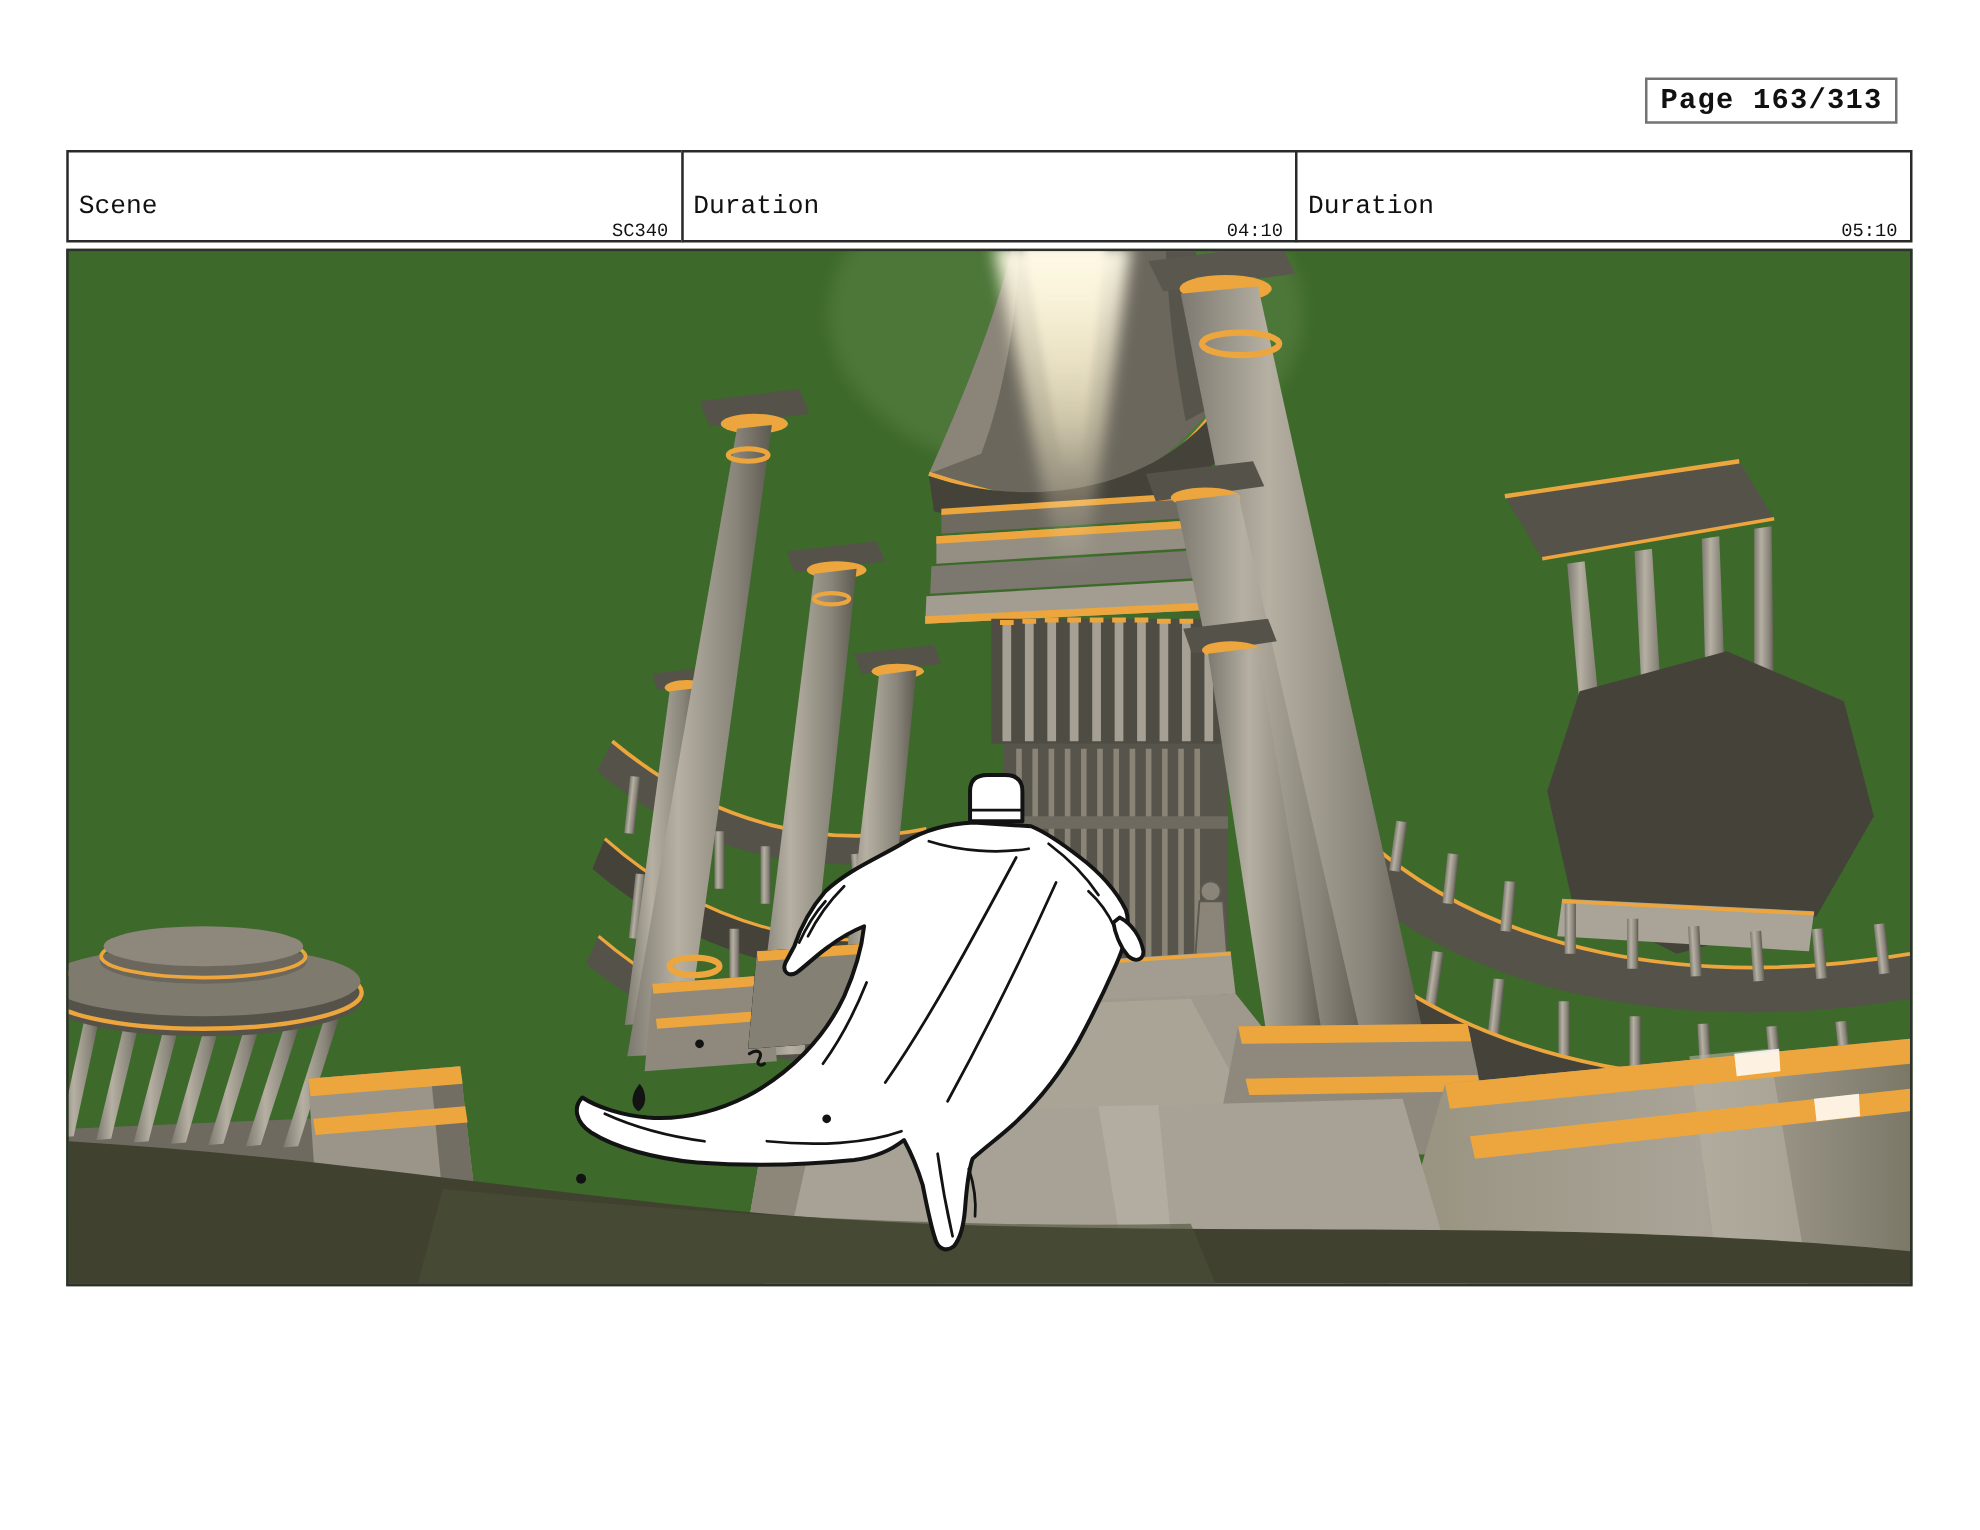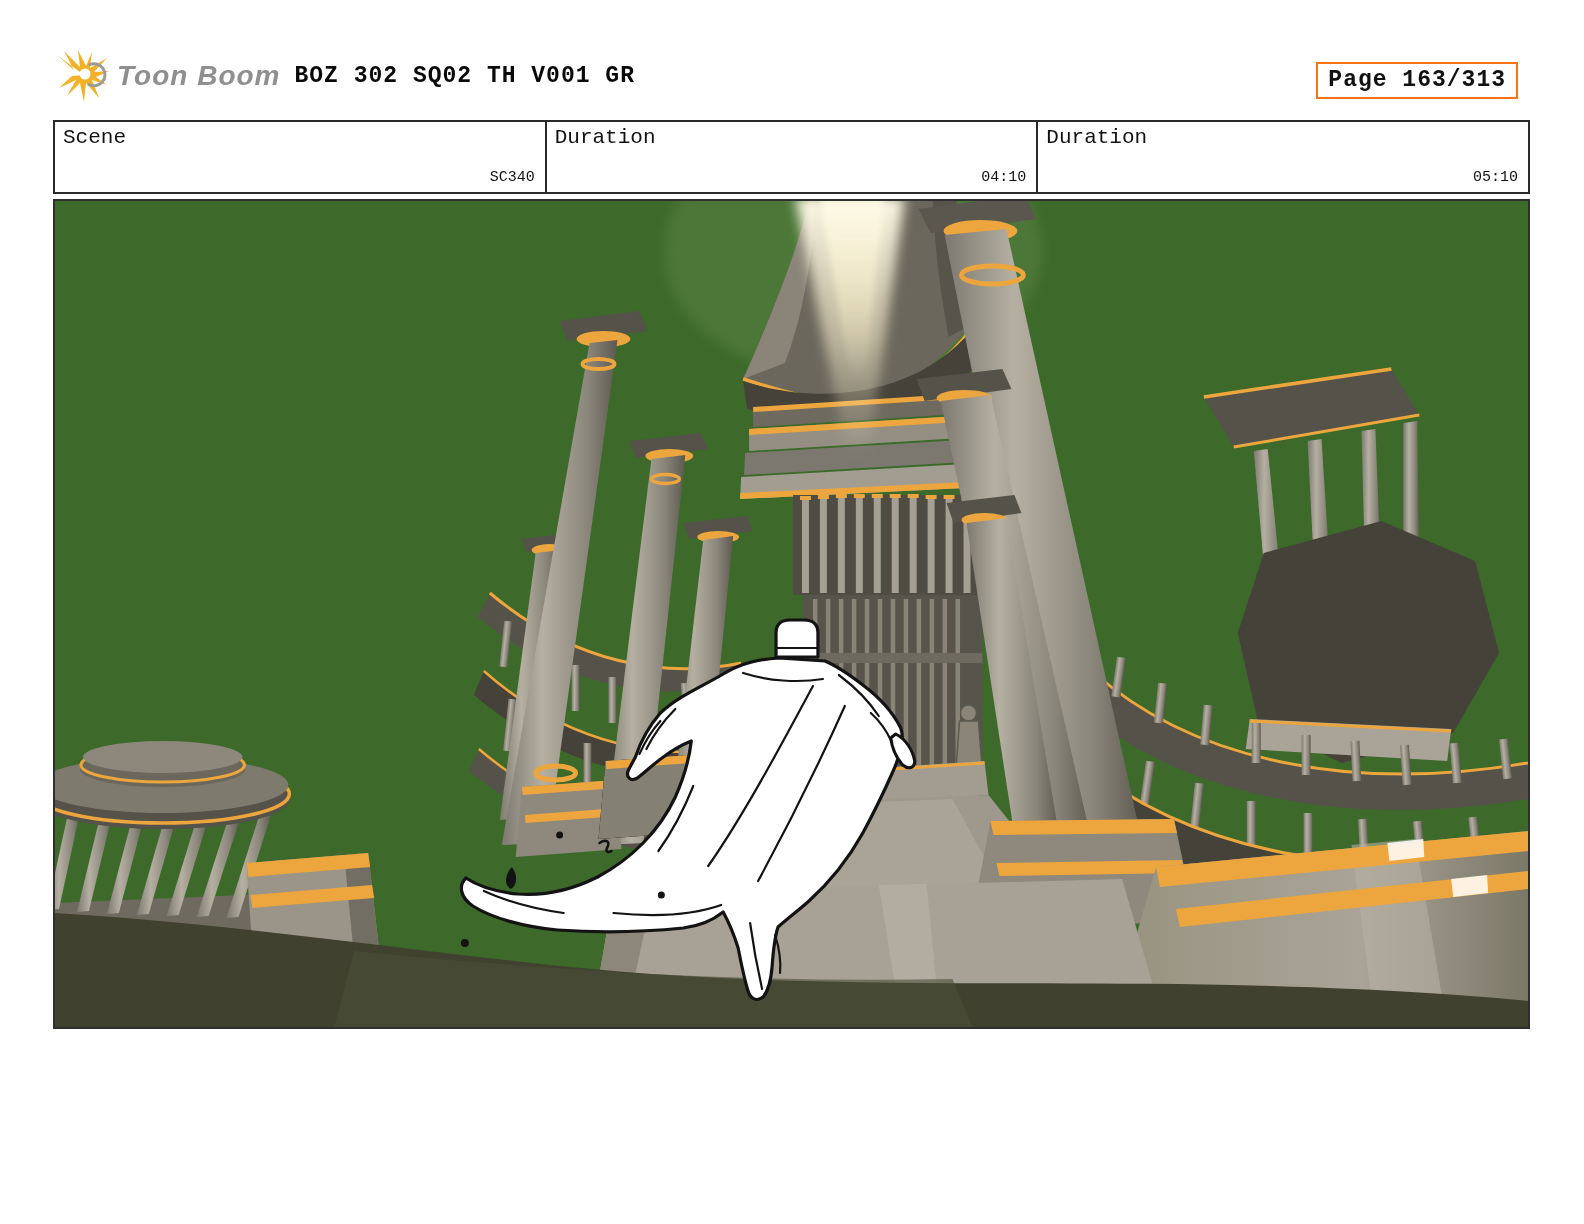--- a/index.html
+++ b/index.html
@@ -4,28 +4,28 @@
 <style>
   html,body{margin:0;padding:0;background:#ffffff;}
   .page{position:relative;width:1584px;height:1224px;background:#fff;overflow:hidden;
         font-family:"Liberation Mono",monospace;color:#111;}
   
   .hdr{position:absolute;left:57px;top:50px;height:52px;display:flex;align-items:center;}
   .logo{display:flex;align-items:center;gap:6px;}
   .logo-text{font-family:"Liberation Sans",sans-serif;font-style:italic;font-weight:bold;
              font-size:28px;color:#8f8f8f;letter-spacing:1px;}
   .doc-title{margin-left:14px;font-weight:bold;font-size:23px;letter-spacing:1px;color:#0a0a0a;}
-  .page-box{position:absolute;right:66px;top:62px;border:2px solid #f97316;background:#fff;
+  .page-box{position:absolute;right:66px;top:62px;border:2px solid #737373;background:#fff;
             padding:3px 10px 4px 10px;font-weight:bold;font-size:23px;letter-spacing:1px;}
   
   .info-table{position:absolute;left:53px;top:120px;width:1477px;height:74px;display:flex;}
   .cell{flex:1;border:2px solid #2a2a2a;margin-left:-2px;display:flex;flex-direction:column;
         justify-content:space-between;background:#fff;box-sizing:border-box;}
   .cell:first-child{margin-left:0;}
-  .cell .lbl{font-size:21px;padding:4px 8px 0 8px;}
+  .cell .lbl{font-size:21px;padding:4px 8px 0 8px;margin-top:28px;}
   .cell .val{font-size:15px;text-align:right;padding:0 10px 6px 0;}
   
   .panel{position:absolute;left:53px;top:199px;width:1477px;height:830px;border:2px solid #2f2f2f;
          box-sizing:border-box;background:var(--sky-green,#3d6a2b);}
   .panel svg{display:block;width:100%;height:100%;}
   
   .sky{fill:var(--sky-green,#3d6a2b);}
   .orange{fill:var(--trim-orange,#eda63d);}
   .o-line{stroke:var(--trim-orange,#eda63d);fill:none;}
   .stoneD{fill:var(--stone-dark,#55524a);}
@@ -33,31 +33,20 @@
   .ground{fill:var(--ground-olive,#40422f);}
   .ink{stroke:var(--ink-black,#131313);fill:none;stroke-linecap:round;stroke-linejoin:round;}
   .sketch{fill:var(--sketch-white,#ffffff);stroke:var(--ink-black,#131313);stroke-linejoin:round;}
   .spk{fill:var(--ink-black,#131313);}
 </style>
 </head>
 <body>
 
 <div class="page">
 
-  <div class="hdr">
-    <div class="logo">
-      <svg width="54" height="52" viewBox="0 0 54 52">
-        <path fill="#f2b227" d="M27 25 L0 5 L17 20 L7 1 L23 17 L21 0 L29 16 L35 2 L33 18 L50 8 L37 22 L52 21 L39 27 L50 35 L35 30 L42 48 L29 33 L27 52 L23 33 L10 46 L19 30 L2 38 L15 26 Z"></path>
-        <circle cx="28" cy="24" r="5.5" fill="#ffffff"></circle>
-        <path d="M32 15 A11 11 0 1 1 31 34" stroke="#9a9a9a" stroke-width="3" fill="none"></path>
-      </svg>
-      <span class="logo-text">Toon Boom</span>
-    </div>
-    <span class="doc-title">BOZ 302 SQ02 TH V001 GR</span>
-  </div>
   <div class="page-box">Page 163/313</div>
 
   <div class="info-table">
     <div class="cell">
       <span class="lbl">Scene</span>
       <span class="val">SC340</span>
     </div>
     <div class="cell">
       <span class="lbl">Duration</span>
       <span class="val">04:10</span>

